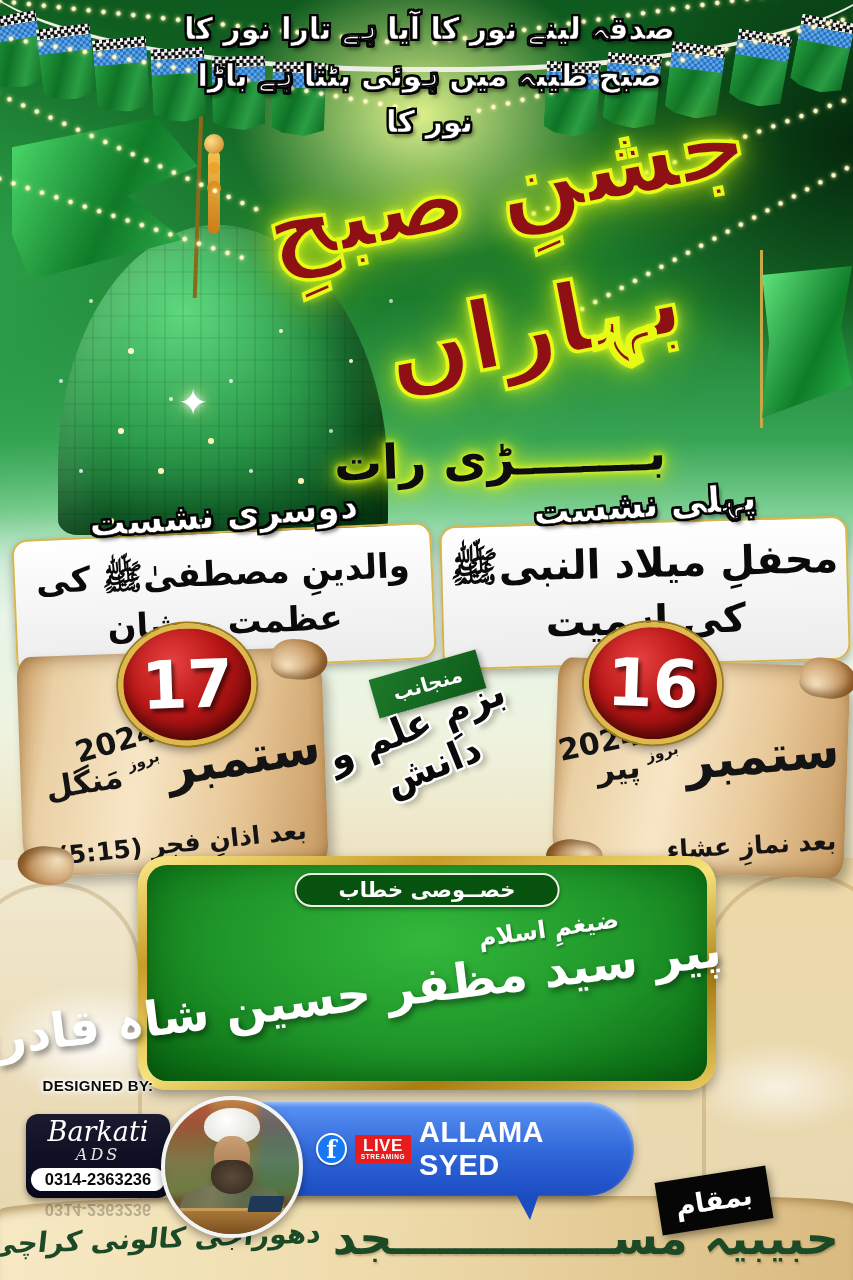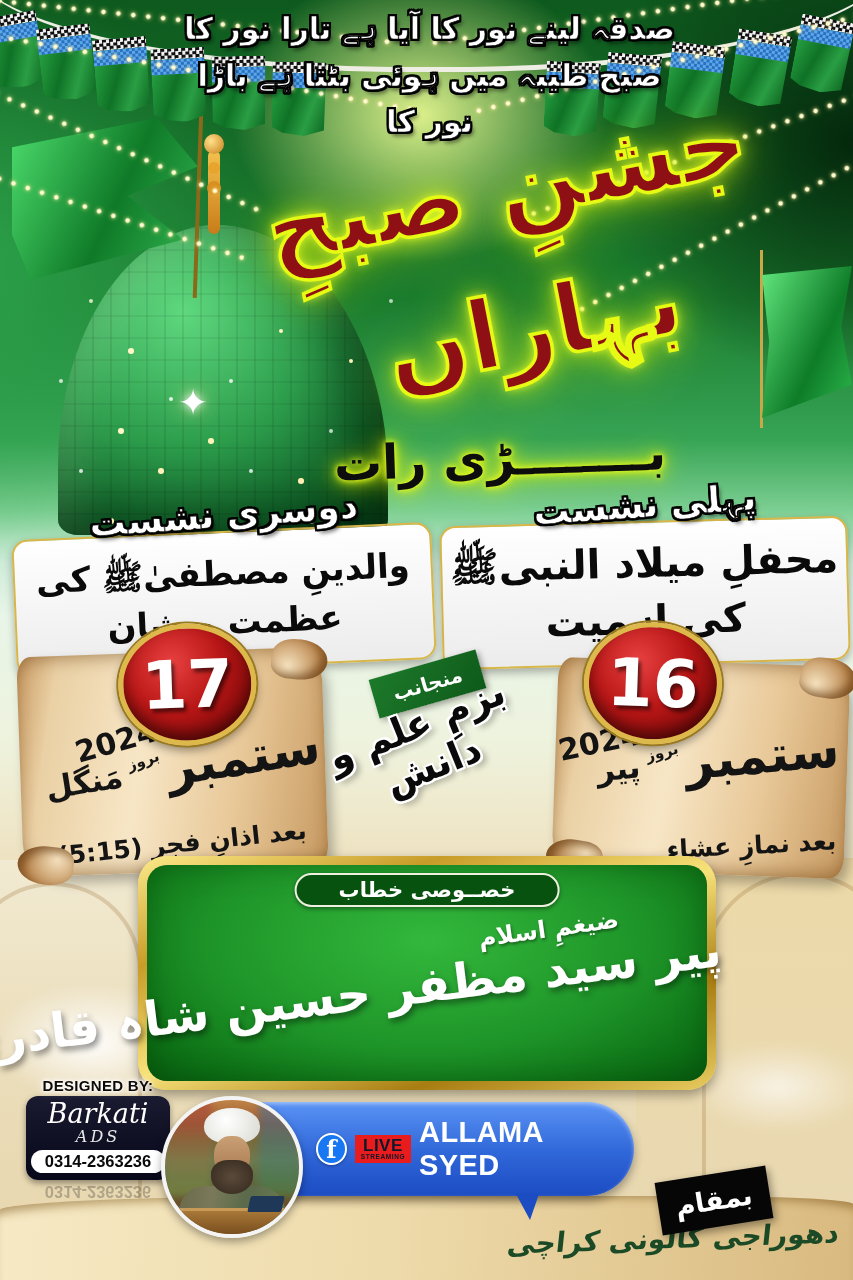--- a/index.html
+++ b/index.html
@@ -157,21 +157,21 @@
     transform:rotate(-8deg);direction:rtl;text-shadow:1px 2px 3px rgba(0,0,0,.4);}
   .speaker-name{position:absolute;top:92px;left:-16px;right:-16px;text-align:center;direction:rtl;
     font-size:48px;font-weight:800;color:#fff;transform:rotate(-7deg);white-space:nowrap;
     text-shadow:2px 4px 6px rgba(0,0,0,.45);}
 
   
   .designer{left:26px;top:1077px;width:144px;z-index:9;text-align:center;
     font-family:"Liberation Sans",sans-serif;}
   .d-head{font-size:15px;font-weight:800;color:#0a0a0a;letter-spacing:.3px;
     text-shadow:0 0 3px #fff,0 0 5px #fff,0 0 8px #fff;}
-  .d-card{margin-top:2px;background:linear-gradient(#1a1a30,#07071a);border-radius:12px;
+  .d-card{margin-top:20px;background:linear-gradient(#1a1a30,#07071a);border-radius:12px;
     padding:4px 5px 7px;box-shadow:0 3px 6px rgba(0,0,0,.4);}
   .d-name{font-family:"DejaVu Serif",serif;font-style:italic;font-size:27px;color:#fff;line-height:1.05;}
   .d-type{font-family:"DejaVu Serif",serif;font-style:italic;font-size:16px;color:#e8e8e8;
     letter-spacing:3px;line-height:1.1;}
   .d-phone{margin-top:4px;background:#fff;border-radius:12px;font-size:16.5px;font-weight:800;
     color:#0a0a0a;padding:2px 0;}
   .d-reflect{transform:scaleY(-1);opacity:.28;font-size:16.5px;font-weight:800;color:#222;margin-top:2px;}
 
   
   .live-banner{left:216px;top:1102px;width:418px;height:94px;z-index:8;border-radius:48px;
@@ -179,21 +179,21 @@
     box-shadow:0 5px 10px rgba(0,0,0,.35),inset 0 2px 4px rgba(255,255,255,.45);
     display:flex;flex-direction:column;justify-content:center;gap:3px;
     padding-left:100px;padding-right:12px;box-sizing:border-box;
     font-family:"Liberation Sans",sans-serif;}
   .live-banner::after{content:"";position:absolute;bottom:-24px;left:300px;
     border-left:14px solid transparent;border-right:9px solid transparent;border-top:26px solid #1c4cc2;}
   .lb-line1{display:flex;align-items:center;justify-content:center;gap:8px;}
   .fb{width:32px;height:32px;border-radius:50%;background:#1877f2;border:2px solid #fff;
     color:#fff;font-weight:700;font-size:24px;display:flex;align-items:center;justify-content:center;
     font-family:"DejaVu Serif",serif;box-shadow:0 1px 3px rgba(0,0,0,.3);box-sizing:border-box;}
-  .live-badge{background:#e81c1c;color:#0f172a;display:flex;flex-direction:column;align-items:center;
+  .live-badge{background:#e81c1c;color:#ffffff;display:flex;flex-direction:column;align-items:center;
     padding:2px 6px;line-height:1;}
   .live-word{font-size:17px;font-weight:800;letter-spacing:.5px;}
   .stream-word{font-size:6.5px;font-weight:700;letter-spacing:.6px;}
   .lb-t1{font-size:29px;font-weight:800;color:#fff;letter-spacing:.4px;}
   .lb-line2{font-size:32px;font-weight:800;color:#fff;text-align:center;line-height:1;letter-spacing:.3px;}
   .speaker-photo{left:161px;top:1096px;width:142px;height:142px;z-index:9;border-radius:50%;
     border:4px solid #f4f4f4;overflow:hidden;box-sizing:border-box;
     background:linear-gradient(180deg,#c08448 0%,#9a5a30 18%,#7a6a3a 30%,#6f7a4f 45%,#5e6b42 60%,#6a4f28 78%,#8a6a38 100%);
     box-shadow:0 4px 8px rgba(0,0,0,.35);}
   .ph-bgl{left:0;top:0;width:34%;height:72%;background:linear-gradient(#b03838,#7a9a4a);opacity:.55;filter:blur(3px);}
@@ -349,16 +349,17 @@
     <div class="abs ph-turban"></div>
     <div class="abs ph-face"></div>
     <div class="abs ph-beard"></div>
     <div class="abs ph-desk"></div>
     <div class="abs ph-laptop"></div>
   </div>
 
   <div class="abs venue-strip"></div>
   <div class="abs venue-badge">بمقام</div>
   <div class="abs strip-row">
+    <span class="masjid">حبیبیہ مســــــــــــــجد</span>
     <span class="address">دھوراجی کالونی کراچی</span>
   </div>
 
 </div>
 
 </body></html>

